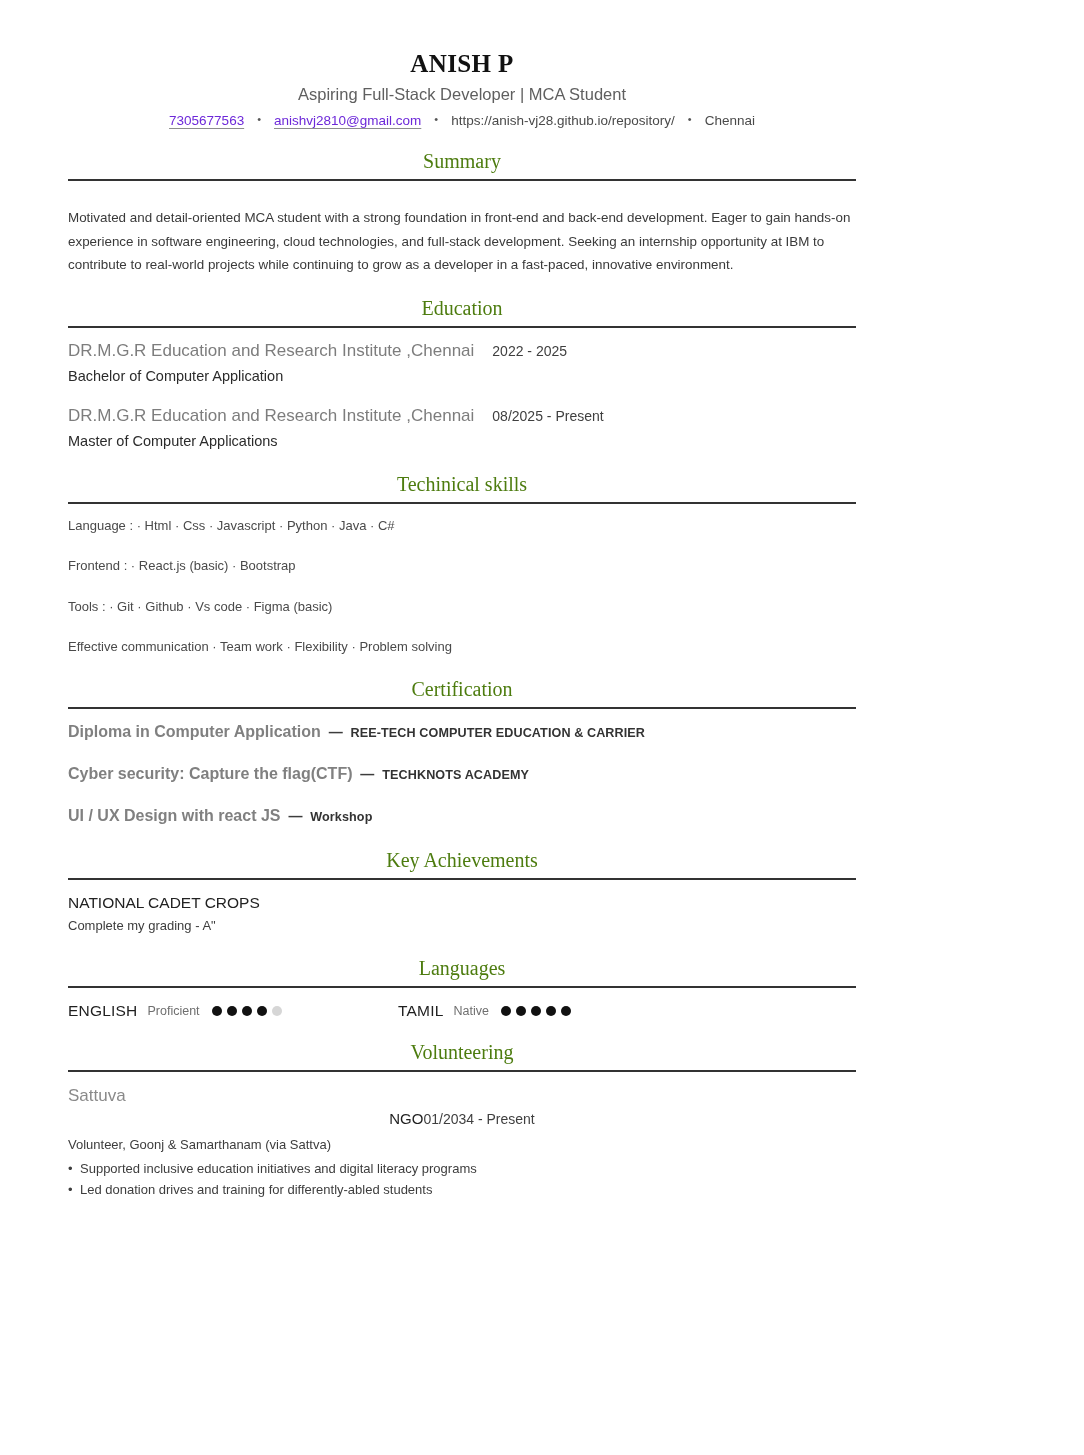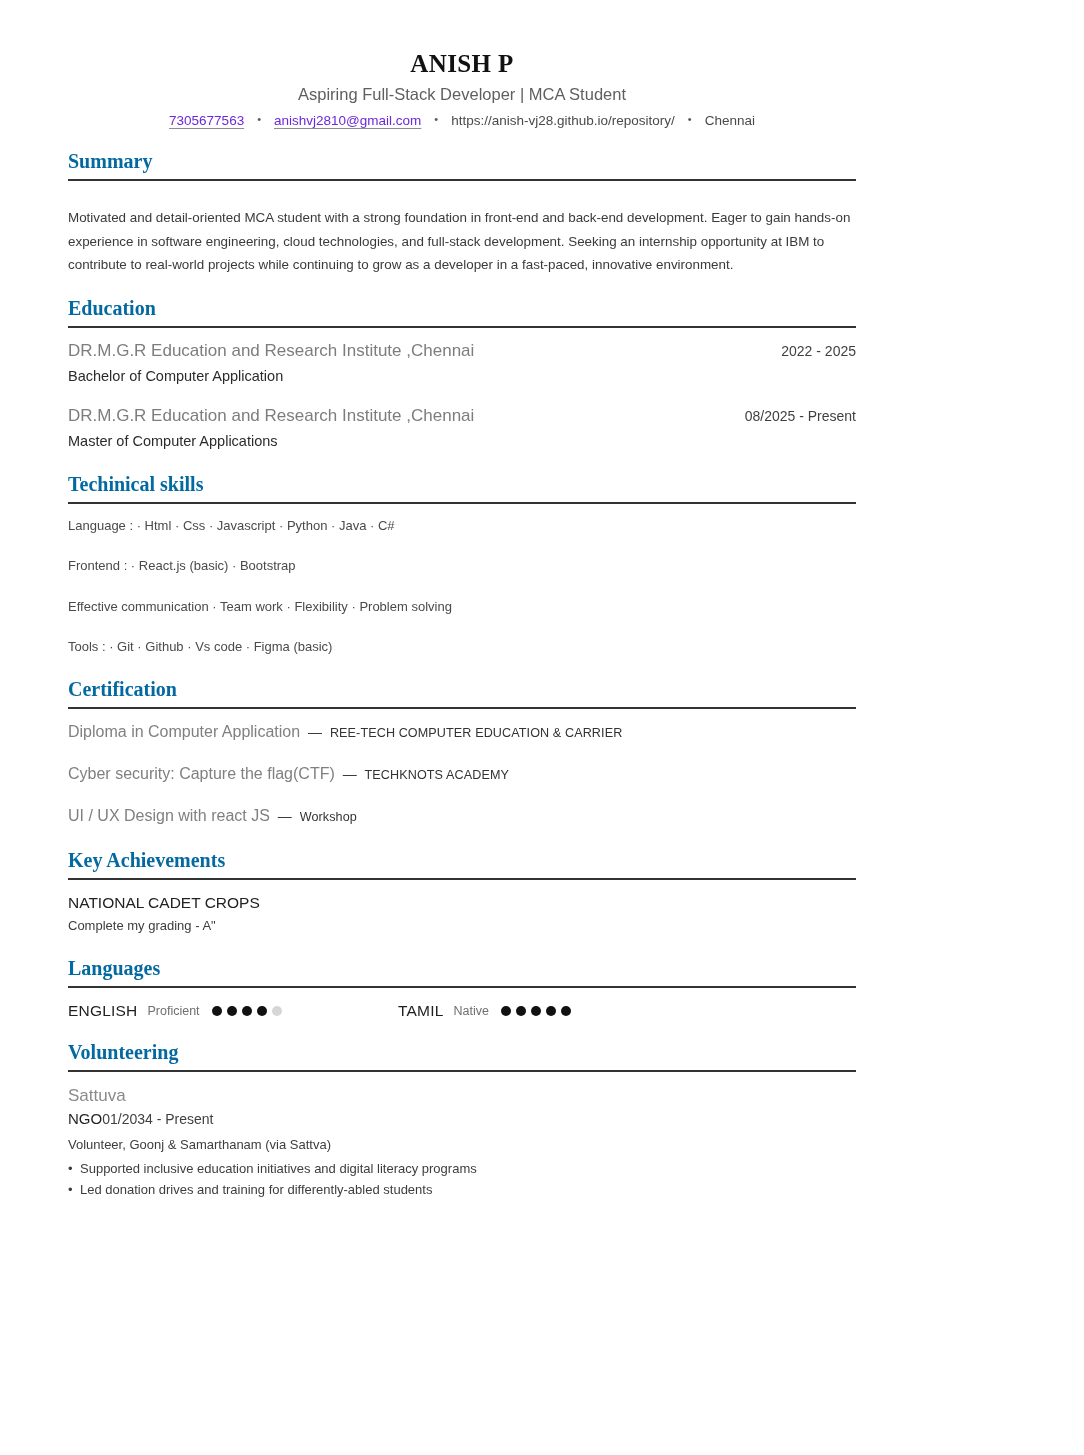--- a/index.html
+++ b/index.html
@@ -72,23 +72,24 @@
     position: relative;
     top: -1px;
   }
 
   
   .section {
     margin-top: 20px;
   }
   .section-title {
     font-family: "Liberation Serif", serif;
-    font-weight: bold;
+    font-weight: normal;
     font-size: 20px;
-    color: #0369a1;
+    text-align: center;
+    color: #4d7c0f;
     line-height: 1.2;
     padding-bottom: 6px;
   }
   .section-rule {
     border-bottom: 2px solid #333333;
     margin-bottom: 10px;
   }
   .section-body {
     padding-top: 2px;
   }
@@ -103,21 +104,21 @@
 
   
   .entry {
     margin-bottom: 6px;
   }
   .entry + .entry {
     margin-top: 18px;
   }
   .entry-row {
     display: flex;
-    justify-content: space-between;
+    justify-content: flex-start;
     align-items: baseline;
     gap: 18px;
   }
   .entry-org {
     font-size: 17px;
     color: #7d7d7d;
     font-weight: 400;
     line-height: 1.35;
   }
   .entry-date {
@@ -141,20 +142,21 @@
     margin-bottom: 21px;
   }
   .skill-line:last-child {
     margin-bottom: 4px;
   }
 
   
   .cert-line {
     margin-bottom: 20px;
     line-height: 1.4;
+    font-weight: bold;
   }
   .cert-line:last-child { margin-bottom: 4px; }
   .cert-name {
     font-size: 16px;
     color: #808080;
   }
   .cert-dash {
     font-size: 14px;
     color: #3c3c3c;
     padding: 0 4px;
@@ -217,21 +219,21 @@
   }
 
   
   .vol-org {
     font-size: 17px;
     color: #8a8a8a;
     line-height: 1.4;
   }
   .vol-row {
     display: flex;
-    justify-content: flex-start;
+    justify-content: center;
     align-items: baseline;
     margin-top: 2px;
   }
   .vol-role {
     font-size: 15px;
     color: #1f1f1f;
   }
   .vol-date {
     font-size: 14px;
     color: #3f3f3f;
@@ -310,22 +312,22 @@
         </div>
       </div>
   </div>
 
   <div class="section">
     <div class="section-title">Techinical skills</div>
     <div class="section-rule"></div>
     <div class="section-body" id="skills-body">
         <div class="skill-line">Language :  · Html · Css · Javascript  · Python  · Java · C#</div>
         <div class="skill-line">Frontend  :  · React.js (basic)  · Bootstrap</div>
+        <div class="skill-line">Tools  :   · Git · Github · Vs code · Figma (basic)</div>
         <div class="skill-line">Effective communication  · Team work · Flexibility  · Problem solving</div>
-        <div class="skill-line">Tools  :   · Git · Github · Vs code · Figma (basic)</div>
       </div>
   </div>
 
   <div class="section">
     <div class="section-title">Certification</div>
     <div class="section-rule"></div>
     <div class="section-body" id="cert-body">
         <div class="cert-line"><span class="cert-name">Diploma in Computer Application</span><span class="cert-dash"> — </span><span class="cert-issuer">REE-TECH COMPUTER EDUCATION &amp; CARRIER</span></div>
         <div class="cert-line"><span class="cert-name">Cyber security: Capture the flag(CTF)</span><span class="cert-dash"> — </span><span class="cert-issuer">TECHKNOTS ACADEMY</span></div>
         <div class="cert-line"><span class="cert-name">UI / UX Design with react JS</span><span class="cert-dash"> — </span><span class="cert-issuer">Workshop</span></div>

